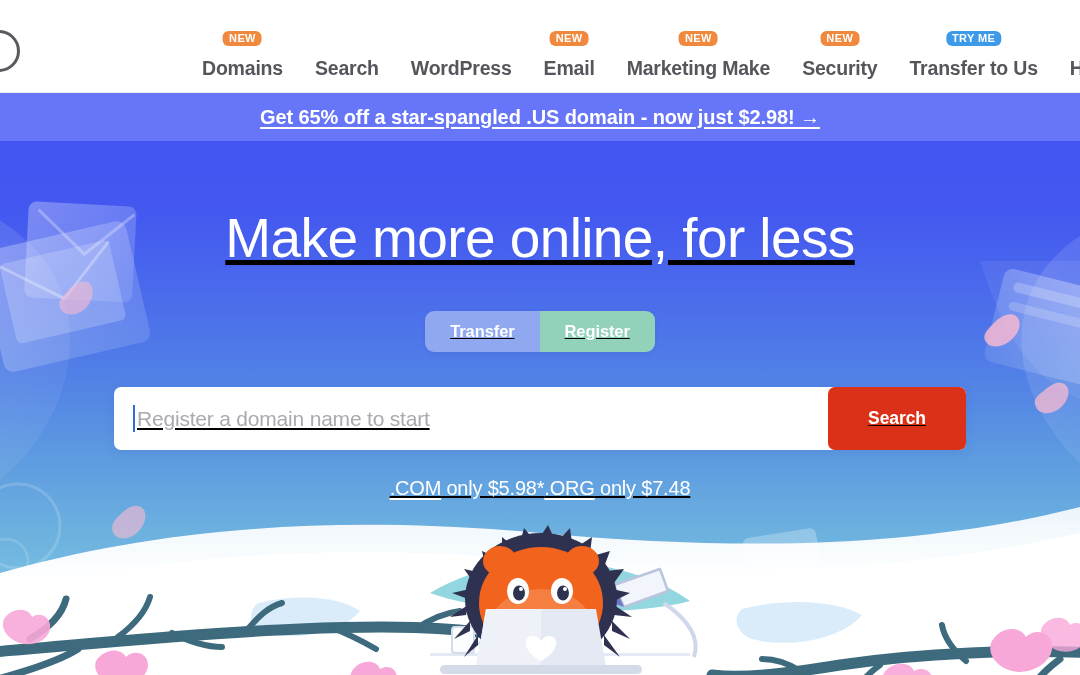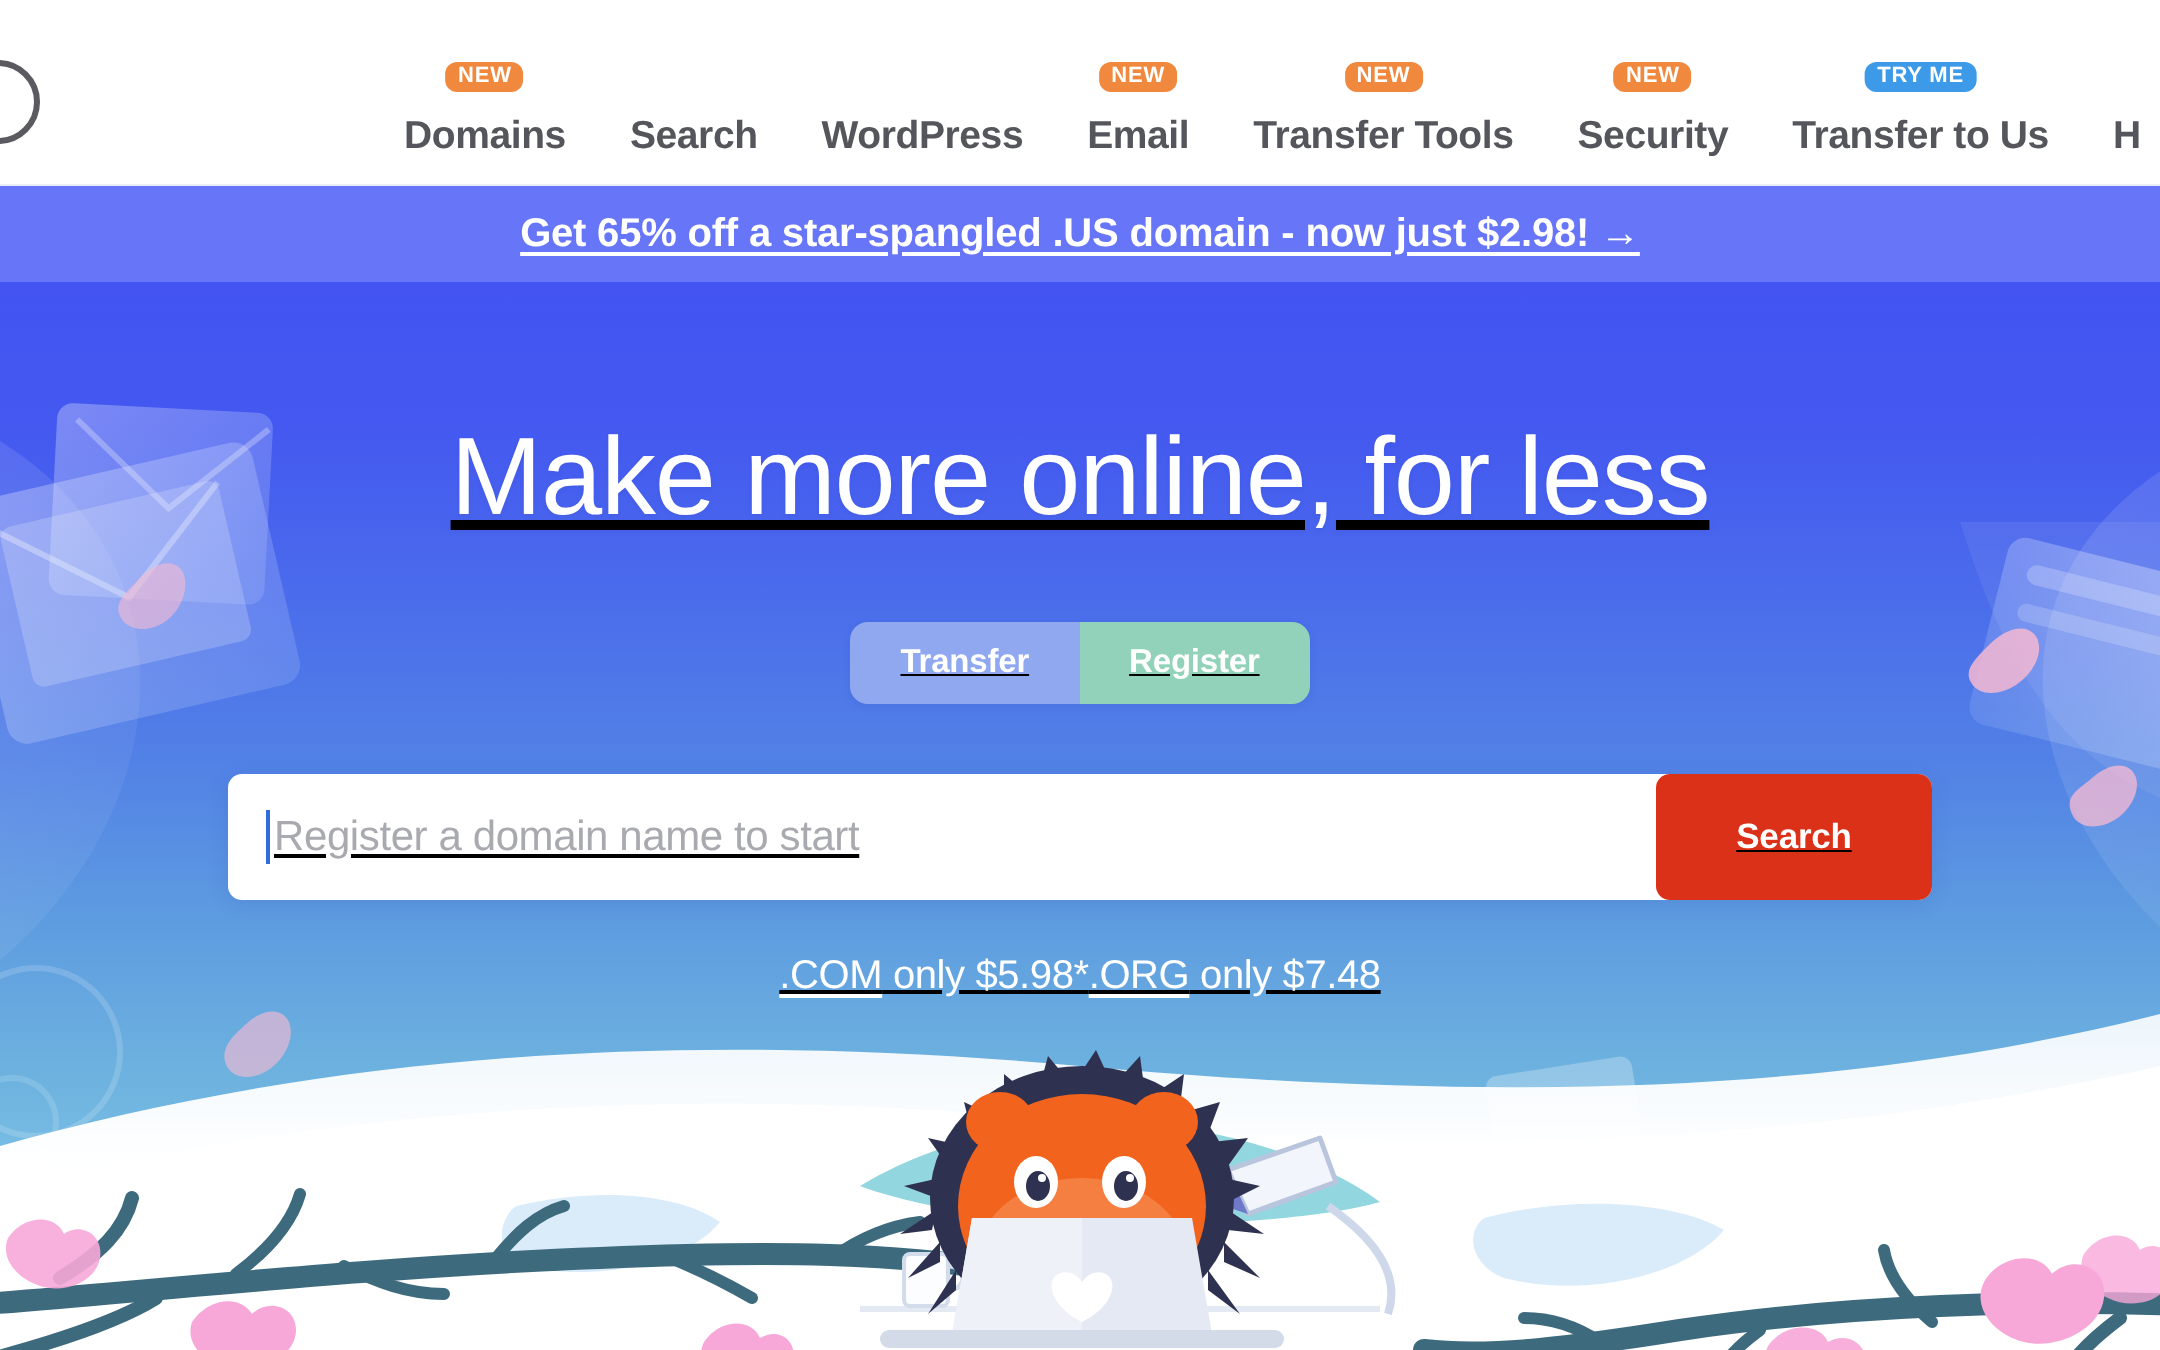--- a/index.html
+++ b/index.html
@@ -157,21 +157,21 @@
         <span>WordPress</span>
       </div>
 
       <div class="nav-item">
         <span class="nav-badge new">NEW</span>
         <span>Email</span>
       </div>
 
       <div class="nav-item">
         <span class="nav-badge new">NEW</span>
-        <span>Transfer Tools</span>
+        <span>Marketing Make</span>
       </div>
 
       <div class="nav-item">
         <span class="nav-badge new">NEW</span>
         <span>Security</span>
       </div>
 
       <div class="nav-item">
         <span class="nav-badge try">TRY ME</span>
         <span>Transfer to Us</span>

